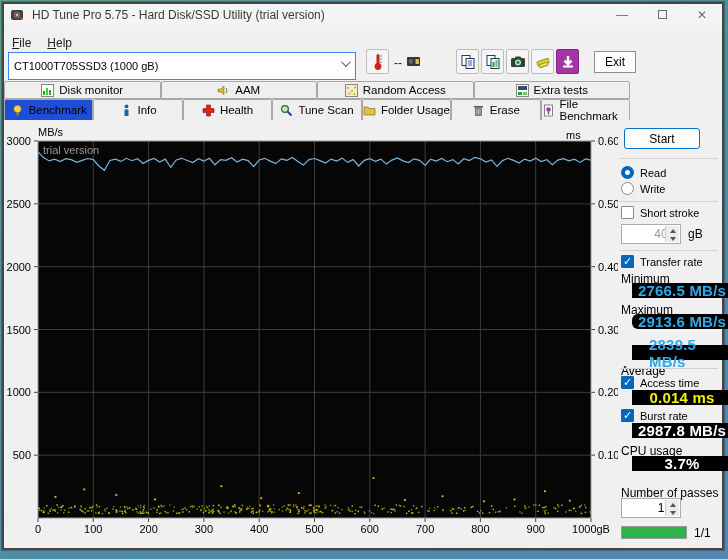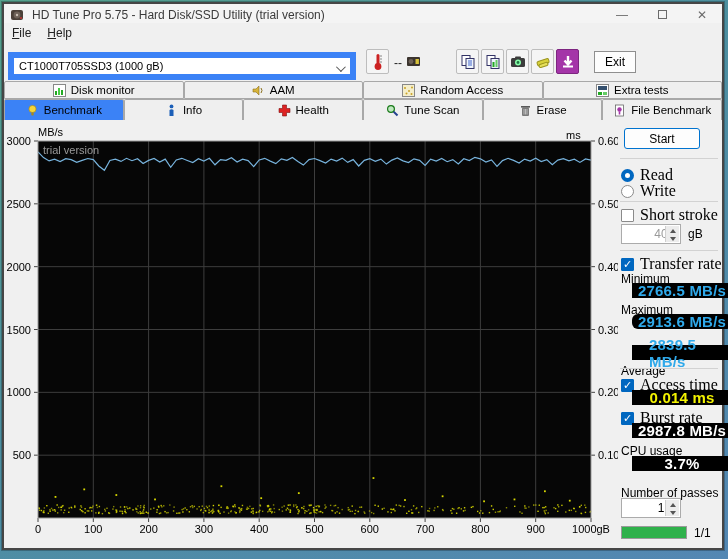--- a/index.html
+++ b/index.html
@@ -14,47 +14,47 @@
     background:#f0f0f0; border:2px solid #464646; box-shadow:0 0 0 1px rgba(0,0,0,.25);
   }
   
   .titlebar { position:absolute; left:0; top:0; width:718px; height:21px; background:#f4f4f4; display:flex; align-items:center; }
   .title-icon { width:14px; height:14px; margin:0 8px 0 6px; }
   .title-text { font-size:12px; color:#3a3a3a; }
   .win-controls { position:absolute; right:0; top:0; height:21px; display:flex; }
   .win-btn { width:40px; height:21px; display:flex; align-items:center; justify-content:center; color:#6b6b6b; font-size:12px; }
   .glyph-max { width:9px; height:9px; border:1px solid #6b6b6b; }
   
-  .menubar { position:absolute; left:0; top:19px; width:718px; height:20px; display:flex; align-items:center; background:#f0f0f0; }
+  .menubar { position:absolute; left:0; top:29px; width:718px; height:20px; display:flex; align-items:center; background:#f0f0f0; }
   .menu-item { padding:2px 8px; font-size:12px; color:#222; }
   .menu-item::first-letter { text-decoration:underline; }
   
   .toolbar { position:absolute; left:0; top:41px; width:718px; height:34px; }
-  .combo { position:absolute; left:4px; top:7px; width:348px; height:28px; background:#fff; border:6px solid #3b82f6; display:flex; align-items:center; padding:0 20px 0 5px; font-size:11px; }
+  .combo { position:absolute; left:4px; top:7px; width:348px; height:28px; background:#fff; border:1px solid #3b82f6; display:flex; align-items:center; padding:0 20px 0 5px; font-size:11px; }
   .combo-chevron { position:absolute; right:7px; top:7px; width:7px; height:7px; border-right:1px solid #555; border-bottom:1px solid #555; transform:rotate(45deg) translateY(-2px); }
   .tool-btn { position:absolute; top:4px; width:23px; height:25px; background:#f5f5f5; border:1px solid #bdbdbd; border-radius:2px; display:flex; align-items:center; justify-content:center; }
   .temp-text { position:absolute; left:390px; top:11px; font-size:12px; color:#222; }
   .exit-btn { position:absolute; left:590px; top:6px; width:42px; height:22px; background:#fdfdfd; border:1px solid #8f8f8f; font-size:12px; display:flex; align-items:center; justify-content:center; }
   
-  .tabs-row { position:absolute; left:0; display:flex; width:718px; }
+  .tabs-row { position:absolute; left:0; display:flex; width:626px; }
   .tabs-row1 { top:77px; height:18px; }
   .tabs-row2 { top:95px; height:21px; }
   .tab { flex:1; display:flex; align-items:center; justify-content:center; gap:5px; border:1px solid #a8a8a8; border-bottom:none; background:#efefef; font-size:11.5px; border-radius:2px 2px 0 0; }
   .tabs-row1 .tab { border-bottom:1px solid #a8a8a8; }
-  .tab.active { background:#3b82f6; position:relative; z-index:2; }
+  .tab.active { background:#1d4ed8; position:relative; z-index:2; }
   .tab svg { width:13px; height:13px; flex:none; }
   
   .chart-wrap { position:absolute; left:0; top:118px; width:614px; height:414px; }
   .axis-unit { position:absolute; font-size:11px; color:#000; }
   .watermark { position:absolute; left:39px; top:22px; font-size:11px; color:#9a9a9a; }
   
   .panel { position:absolute; left:612px; top:118px; width:106px; height:424px; }
   .start-btn { position:absolute; left:8px; top:6px; width:76px; height:21px; background:#fdfdfd; border:1px solid #0073cf; border-radius:3px; font-size:12px; display:flex; align-items:center; justify-content:center; }
   .sep { position:absolute; left:4px; width:98px; height:0; border-top:1px solid #d2d2d2; }
-  .row { position:absolute; left:5px; display:flex; align-items:center; gap:6px; font-size:16px; white-space:nowrap;font-family:Liberation Serif, serif; }
+  .row { position:absolute; left:5px; display:flex; align-items:center; gap:6px; font-size:11px; white-space:nowrap; }
   .radio { width:13px; height:13px; border-radius:50%; background:#fff; border:1px solid #8a8a8a; flex:none; }
   .radio.sel { border:4px solid #0067c0; }
   .checkbox { width:13px; height:13px; background:#fff; border:1px solid #8a8a8a; border-radius:1px; flex:none; position:relative; }
   .checkbox.checked { background:#0067c0; border-color:#0067c0; }
   .checkbox.checked::after { content:"✓"; position:absolute; left:1px; top:-1px; color:#fff; font-size:11px; line-height:13px; }
   .spin { position:absolute; left:5px; width:60px; height:20px; background:#fff; border:1px solid #ababab; font-size:12px; display:flex; align-items:center; padding-left:20px;justify-content:center; }
   .spin.dis { color:#9a9a9a; }
   .spin-arrows { position:absolute; right:1px; top:1px; width:14px; height:16px; display:flex; flex-direction:column; }
   .spin-arrows span { flex:1; background:#ececec; border-left:1px solid #cfcfcf; position:relative; }
   .spin-arrows span::after { content:""; position:absolute; left:4px; border-left:3px solid transparent; border-right:3px solid transparent; }
@@ -215,20 +215,26 @@
           <path d="M4.5 1 h4 v3.5 H12 v4 H8.5 V12 h-4 V8.5 H1 v-4 h3.5 Z" fill="#d22" stroke="#801010" stroke-width="0.6"></path>
         </svg>
       <span>Health</span>
     </div>
     <div class="tab">
       <svg viewBox="0 0 13 13">
           <circle cx="5" cy="5" r="3.4" fill="#bfe8bf" stroke="#1a7a1a" stroke-width="1.2"></circle>
           <line x1="7.6" y1="7.6" x2="11.5" y2="11.5" stroke="#23408f" stroke-width="2"></line>
         </svg>
       <span>Tune Scan</span>
+    </div>
+    <div class="tab">
+      <svg viewBox="0 0 13 13">
+          <path d="M1 3 h4 l1 1.5 h6 V11 H1 Z" fill="#e3c23c" stroke="#8a6f1d" stroke-width="0.7"></path>
+        </svg>
+      <span>Folder Usage</span>
     </div>
     <div class="tab">
       <svg viewBox="0 0 13 13">
           <rect x="3" y="3.5" width="7" height="8.5" rx="1" fill="#7a7a7a"></rect>
           <rect x="2" y="2" width="9" height="1.6" fill="#5a5a5a"></rect>
           <line x1="5" y1="5" x2="5" y2="10.5" stroke="#ccc" stroke-width="0.8"></line>
           <line x1="6.5" y1="5" x2="6.5" y2="10.5" stroke="#ccc" stroke-width="0.8"></line>
           <line x1="8" y1="5" x2="8" y2="10.5" stroke="#ccc" stroke-width="0.8"></line>
         </svg>
       <span>Erase</span>

